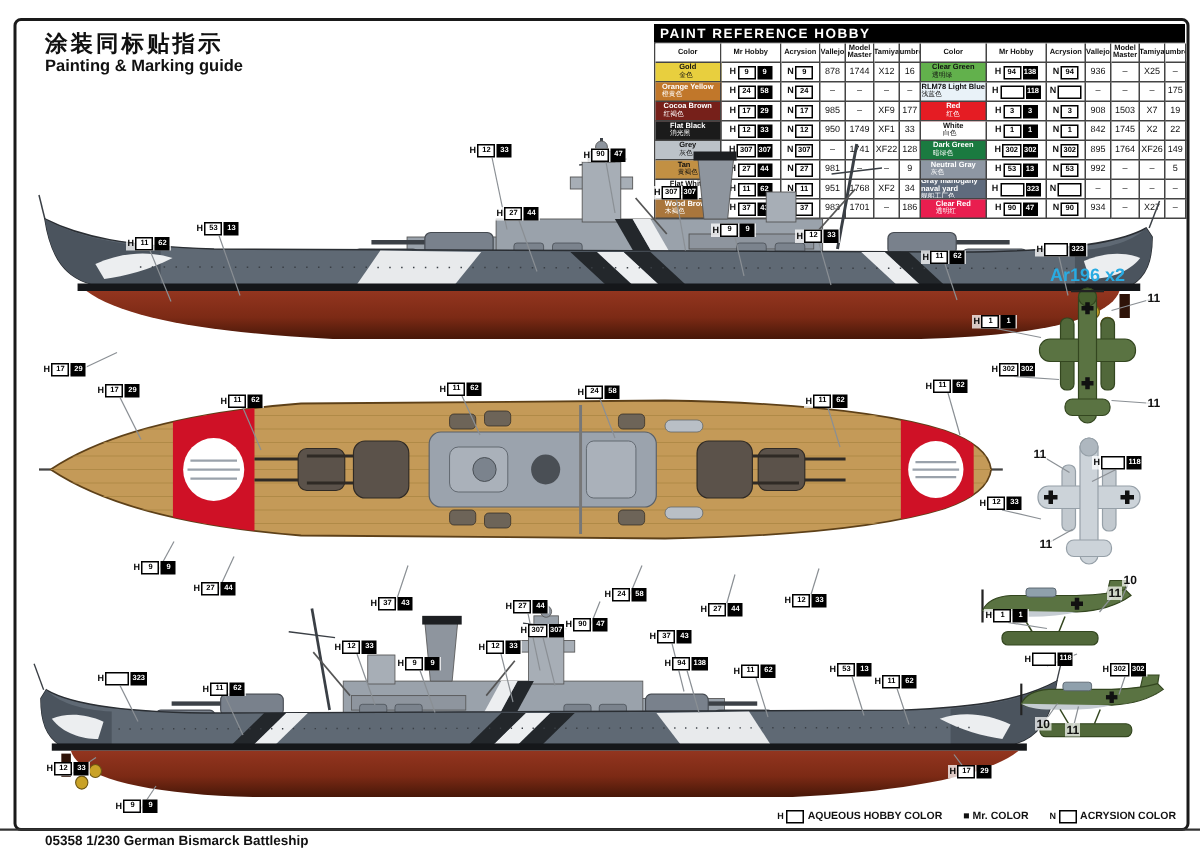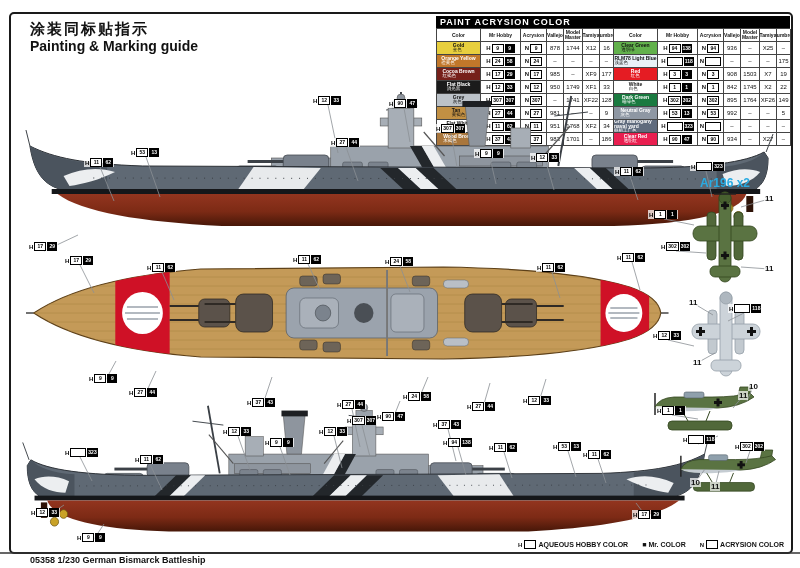--- a/index.html
+++ b/index.html
@@ -1,20 +1,20 @@
 <!DOCTYPE html>
 <html><head>
 <meta charset="utf-8">
 <style>
   html,body{margin:0;padding:0;background:#fff;}
   body{width:800px;height:568px;position:relative;font-family:"Liberation Sans",sans-serif;overflow:hidden;}
   #frame{position:absolute;left:9px;top:12px;width:780px;height:538px;border:2px solid #1a1a1a;border-radius:5px;background:#fff;}
   
   #title-zh{position:absolute;left:30px;top:20px;font-size:15px;font-weight:bold;color:#111;letter-spacing:2px;}
-  #title-en{position:absolute;left:30px;top:38px;font-size:14px;font-weight:bold;color:#111;}
+  #title-en{position:absolute;left:30px;top:38px;font-size:11px;font-weight:bold;color:#111;}
   
   #paint-table{position:absolute;left:436px;top:16px;width:354px;}
   #pt-bar{background:#000;color:#fff;font-size:9px;font-weight:bold;padding:1px 4px;letter-spacing:1px;}
   #pt-halves{display:flex;border-left:1px solid #444;border-top:1px solid #444;}
   .pt-half{width:177px;}
   .pt-row{display:flex;height:13px;}
   .pt-cell{border-right:1px solid #444;border-bottom:1px solid #444;display:flex;align-items:center;justify-content:center;font-size:6px;color:#111;overflow:hidden;box-sizing:border-box;}
   .c0{width:44px;flex-direction:column;line-height:1;}
   .c1{width:40px;gap:1px;}
   .c2{width:26px;gap:1px;}
@@ -40,21 +40,21 @@
 </style>
 </head>
 <body>
 
 <div id="frame"></div>
 
 <div id="title-zh">涂装同标贴指示</div>
 <div id="title-en">Painting &amp; Marking guide</div>
 
 <div id="paint-table">
-  <div id="pt-bar">PAINT  ACRYSION COLOR</div>
+  <div id="pt-bar">PAINT  REFERENCE HOBBY</div>
   <div id="pt-halves">
     <div class="pt-half" id="tblL">
         <div class="pt-row">
           <div class="pt-cell c0 hd">Color</div>
           <div class="pt-cell c1 hd">Mr Hobby</div>
           <div class="pt-cell c2 hd">Acrysion</div>
           <div class="pt-cell c3 hd">Vallejo</div>
           <div class="pt-cell c4 hd">Model Master</div>
           <div class="pt-cell c5 hd">Tamiya</div>
           <div class="pt-cell c6 hd">Humbrol</div>

